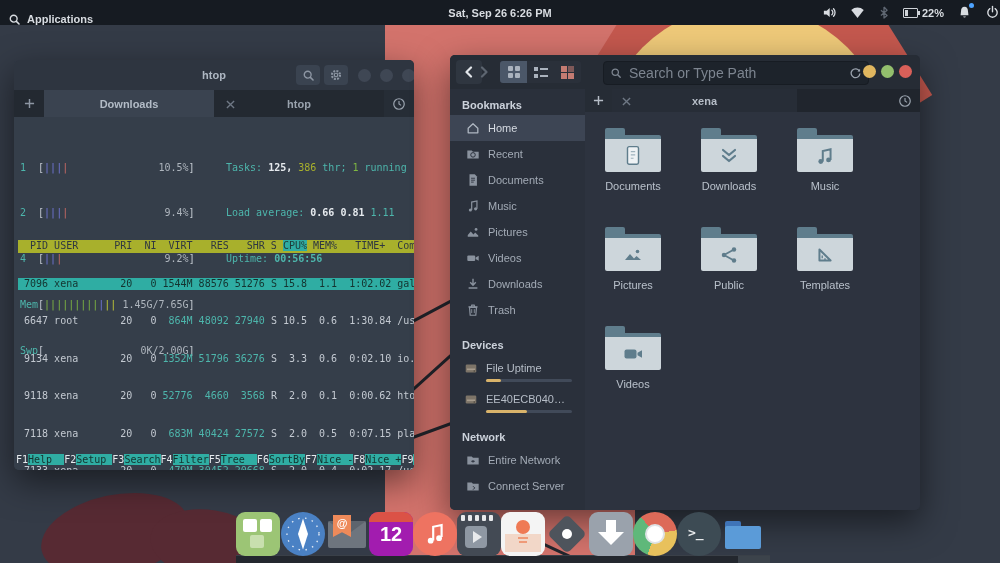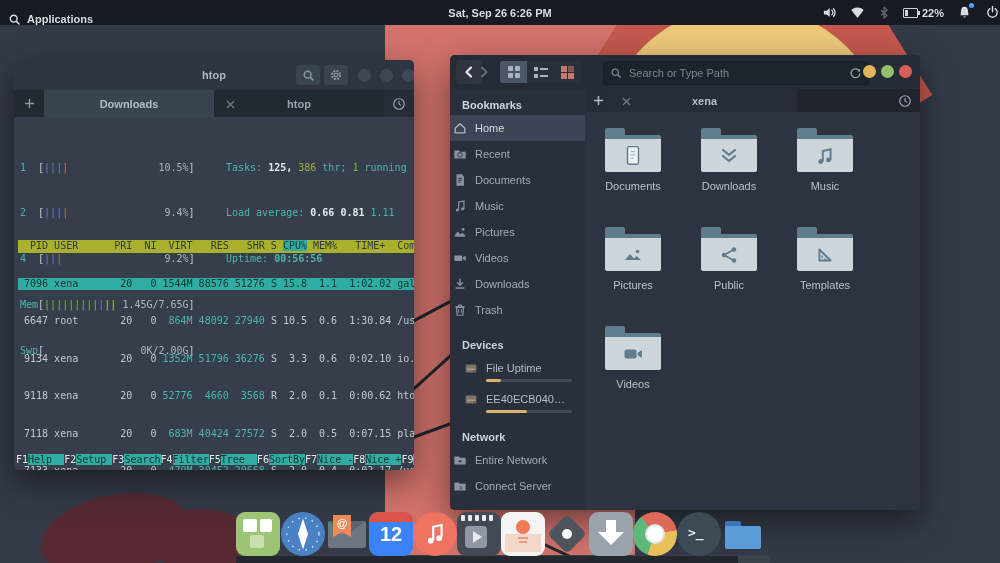--- a/index.html
+++ b/index.html
@@ -80,28 +80,28 @@
   .vgrid i{width:5px;height:5px;background:currentColor;border-radius:1px;}
   .vlist{display:flex;flex-direction:column;gap:3px;}
   .vlist i{display:flex;gap:2px;align-items:center;}
   .vlist i:before{content:"";width:4px;height:4px;background:currentColor;}
   .vlist i:after{content:"";width:8px;height:2px;background:currentColor;}
   .vcols{display:grid;grid-template-columns:6px 6px;grid-gap:1px;color:#c47b72;}
   .vcols i{width:6px;height:6px;background:currentColor;}
   .vcols i:nth-child(2){opacity:.55;}
   .fm-search{position:absolute;left:153px;top:6px;width:252px;height:22px;background:#1d232b;border:1px solid #171c23;
              border-radius:4px;display:flex;align-items:center;padding:0 6px;gap:5px;color:#7d8590;}
-  .fm-search input{flex:1;background:transparent;border:none;outline:none;color:#aeb5bd;font-size:11px;
+  .fm-search input{flex:1;background:transparent;border:none;outline:none;color:#aeb5bd;font-size:14px;
                    font-family:"Liberation Sans",sans-serif;}
   .fm-search input::placeholder{color:#7d8590;}
   .wdot{position:absolute;top:10px;width:13px;height:13px;border-radius:50%;}
   .fm-body{position:absolute;left:0;top:34px;right:0;bottom:0;display:flex;}
   .fm-side{width:135px;background:#2a303b;color:#a9b1bc;font-size:11px;overflow:hidden;}
   .side-title{margin:10px 0 4px 12px;font-weight:bold;color:#ccd2db;}
-  .side-item{height:26px;display:flex;align-items:center;gap:8px;padding-left:3px;color:#a3abb6;}
+  .side-item{height:26px;display:flex;align-items:center;gap:8px;padding-left:16px;color:#a3abb6;}
   .side-item.sel{background:#3d4554;color:#d6dbe2;}
   .side-item .ic{color:#8a929e;}
   .dev-item{padding:4px 0 4px 14px;color:#b6bdc7;}
   .dev-row{display:flex;align-items:center;gap:8px;height:18px;position:relative;}
   .dev-label{max-width:84px;overflow:hidden;white-space:nowrap;text-overflow:ellipsis;}
   .devbar{margin:2px 0 0 22px;width:86px;height:3px;background:#414a59;border-radius:2px;position:relative;}
   .devbar i{position:absolute;left:0;top:0;bottom:0;background:#d9b36a;border-radius:2px;}
   .fm-right{flex:1;display:flex;flex-direction:column;}
   .fm-tabbar{height:23px;background:#20252d;display:flex;align-items:stretch;}
   .ftab-plus{width:27px;display:flex;align-items:center;justify-content:center;background:#262c35;color:#b6bdc7;}
@@ -130,21 +130,21 @@
   .dk-web{background:#4a81c4;border-radius:50%;}
   .dk-web svg{position:absolute;left:0;top:0;}
   .dk-mail{background:transparent;}
   .dk-mail .env{position:absolute;left:3px;top:9px;width:38px;height:27px;background:#6e757e;border-radius:2px;}
   .dk-mail .flap{position:absolute;left:3px;top:9px;width:0;height:0;border-left:19px solid transparent;
                  border-right:19px solid transparent;border-top:14px solid #5d646d;}
   .dk-mail .tag{position:absolute;left:8px;top:3px;width:18px;height:22px;background:#ee8a5a;
                 clip-path:polygon(0 0,100% 0,100% 100%,50% 78%,0 100%);color:#fff;font-size:11px;font-weight:bold;
                 display:flex;justify-content:center;}
   .dk-mail .tag:after{content:"@";margin-top:2px;}
-  .dk-cal{background:#3b82f6;overflow:hidden;}
+  .dk-cal{background:#a21caf;overflow:hidden;}
   .dk-cal .hdr{position:absolute;left:0;top:0;right:0;height:10px;background:#db5246;}
   .dk-cal .day{position:absolute;left:0;right:0;top:11px;text-align:center;color:#fff;font-size:20px;font-weight:bold;
                font-family:"Liberation Sans",sans-serif;}
   .dk-music{background:#ee7361;border-radius:50%;color:#fff;display:flex;align-items:center;justify-content:center;}
   .dk-videos{background:#434a54;}
   .dk-videos .spr{position:absolute;left:4px;top:3px;display:flex;gap:3px;}
   .dk-videos .spr i{width:4px;height:6px;background:#e8eaec;border-radius:1px;}
   .dk-videos .play{position:absolute;left:8px;top:14px;width:22px;height:22px;background:#8f98a3;border-radius:4px;}
   .dk-videos .play:after{content:"";position:absolute;left:8px;top:5px;border-left:9px solid #e8eaec;
                          border-top:6px solid transparent;border-bottom:6px solid transparent;}

